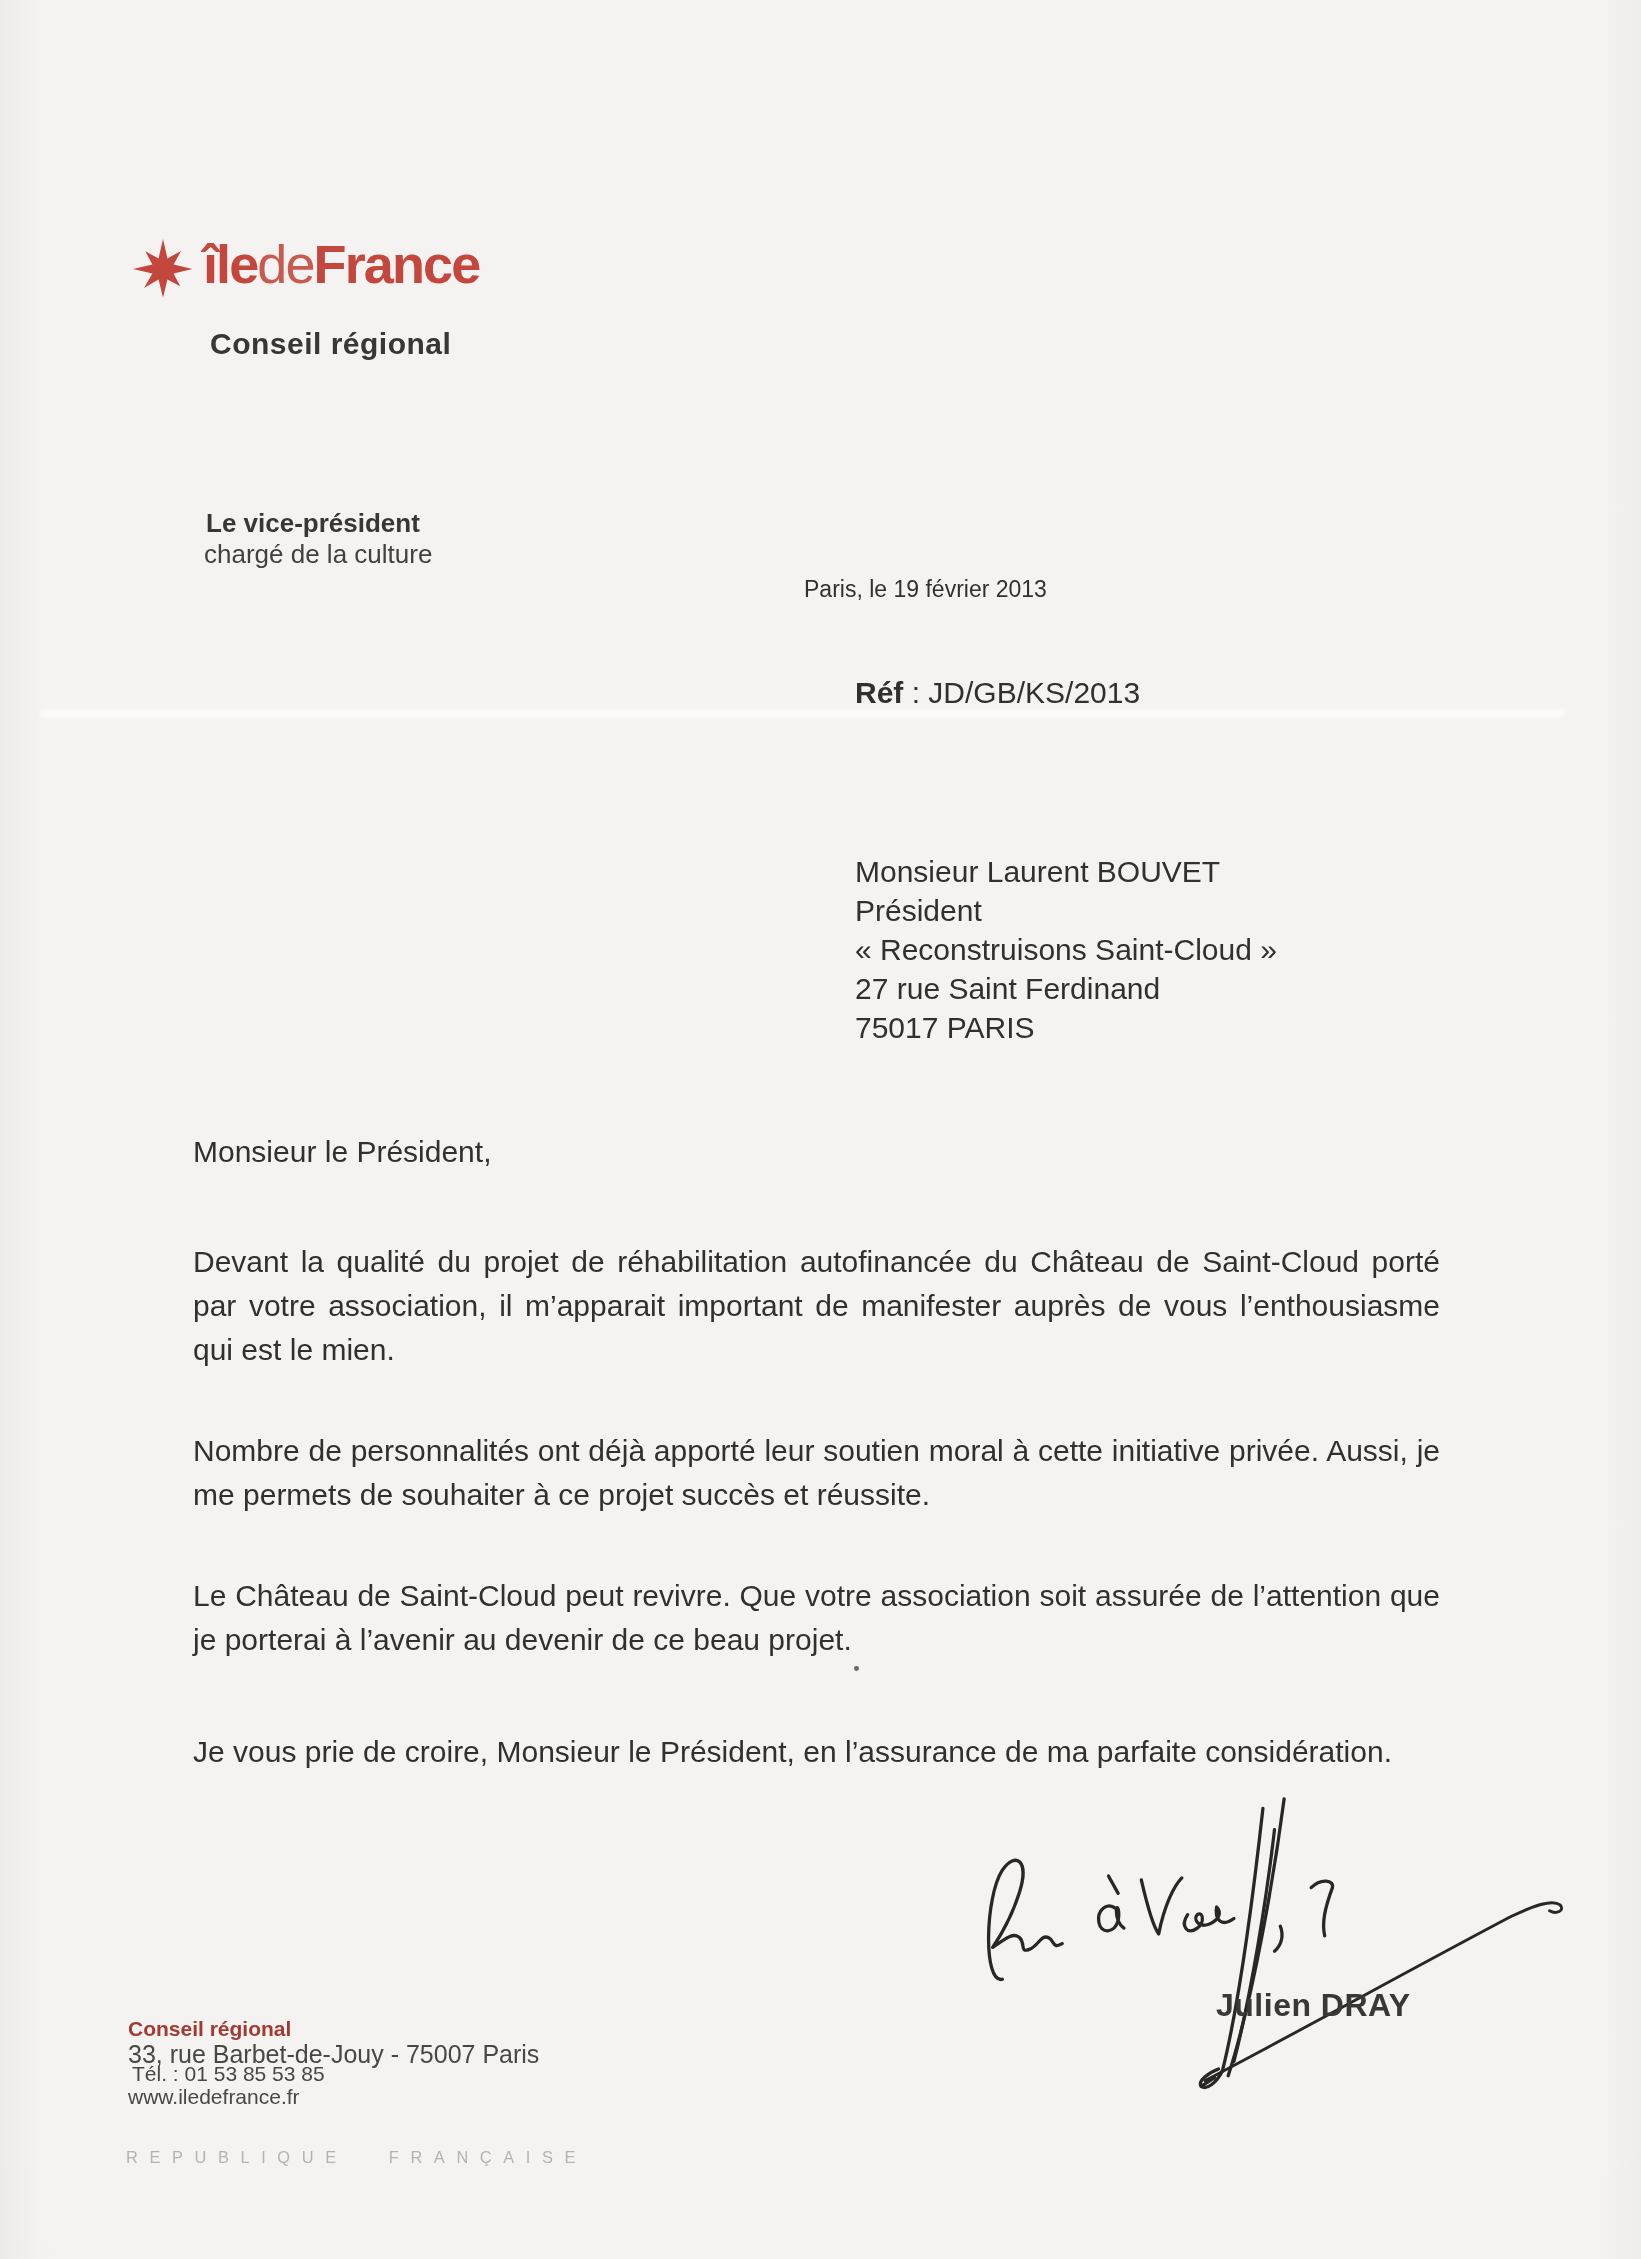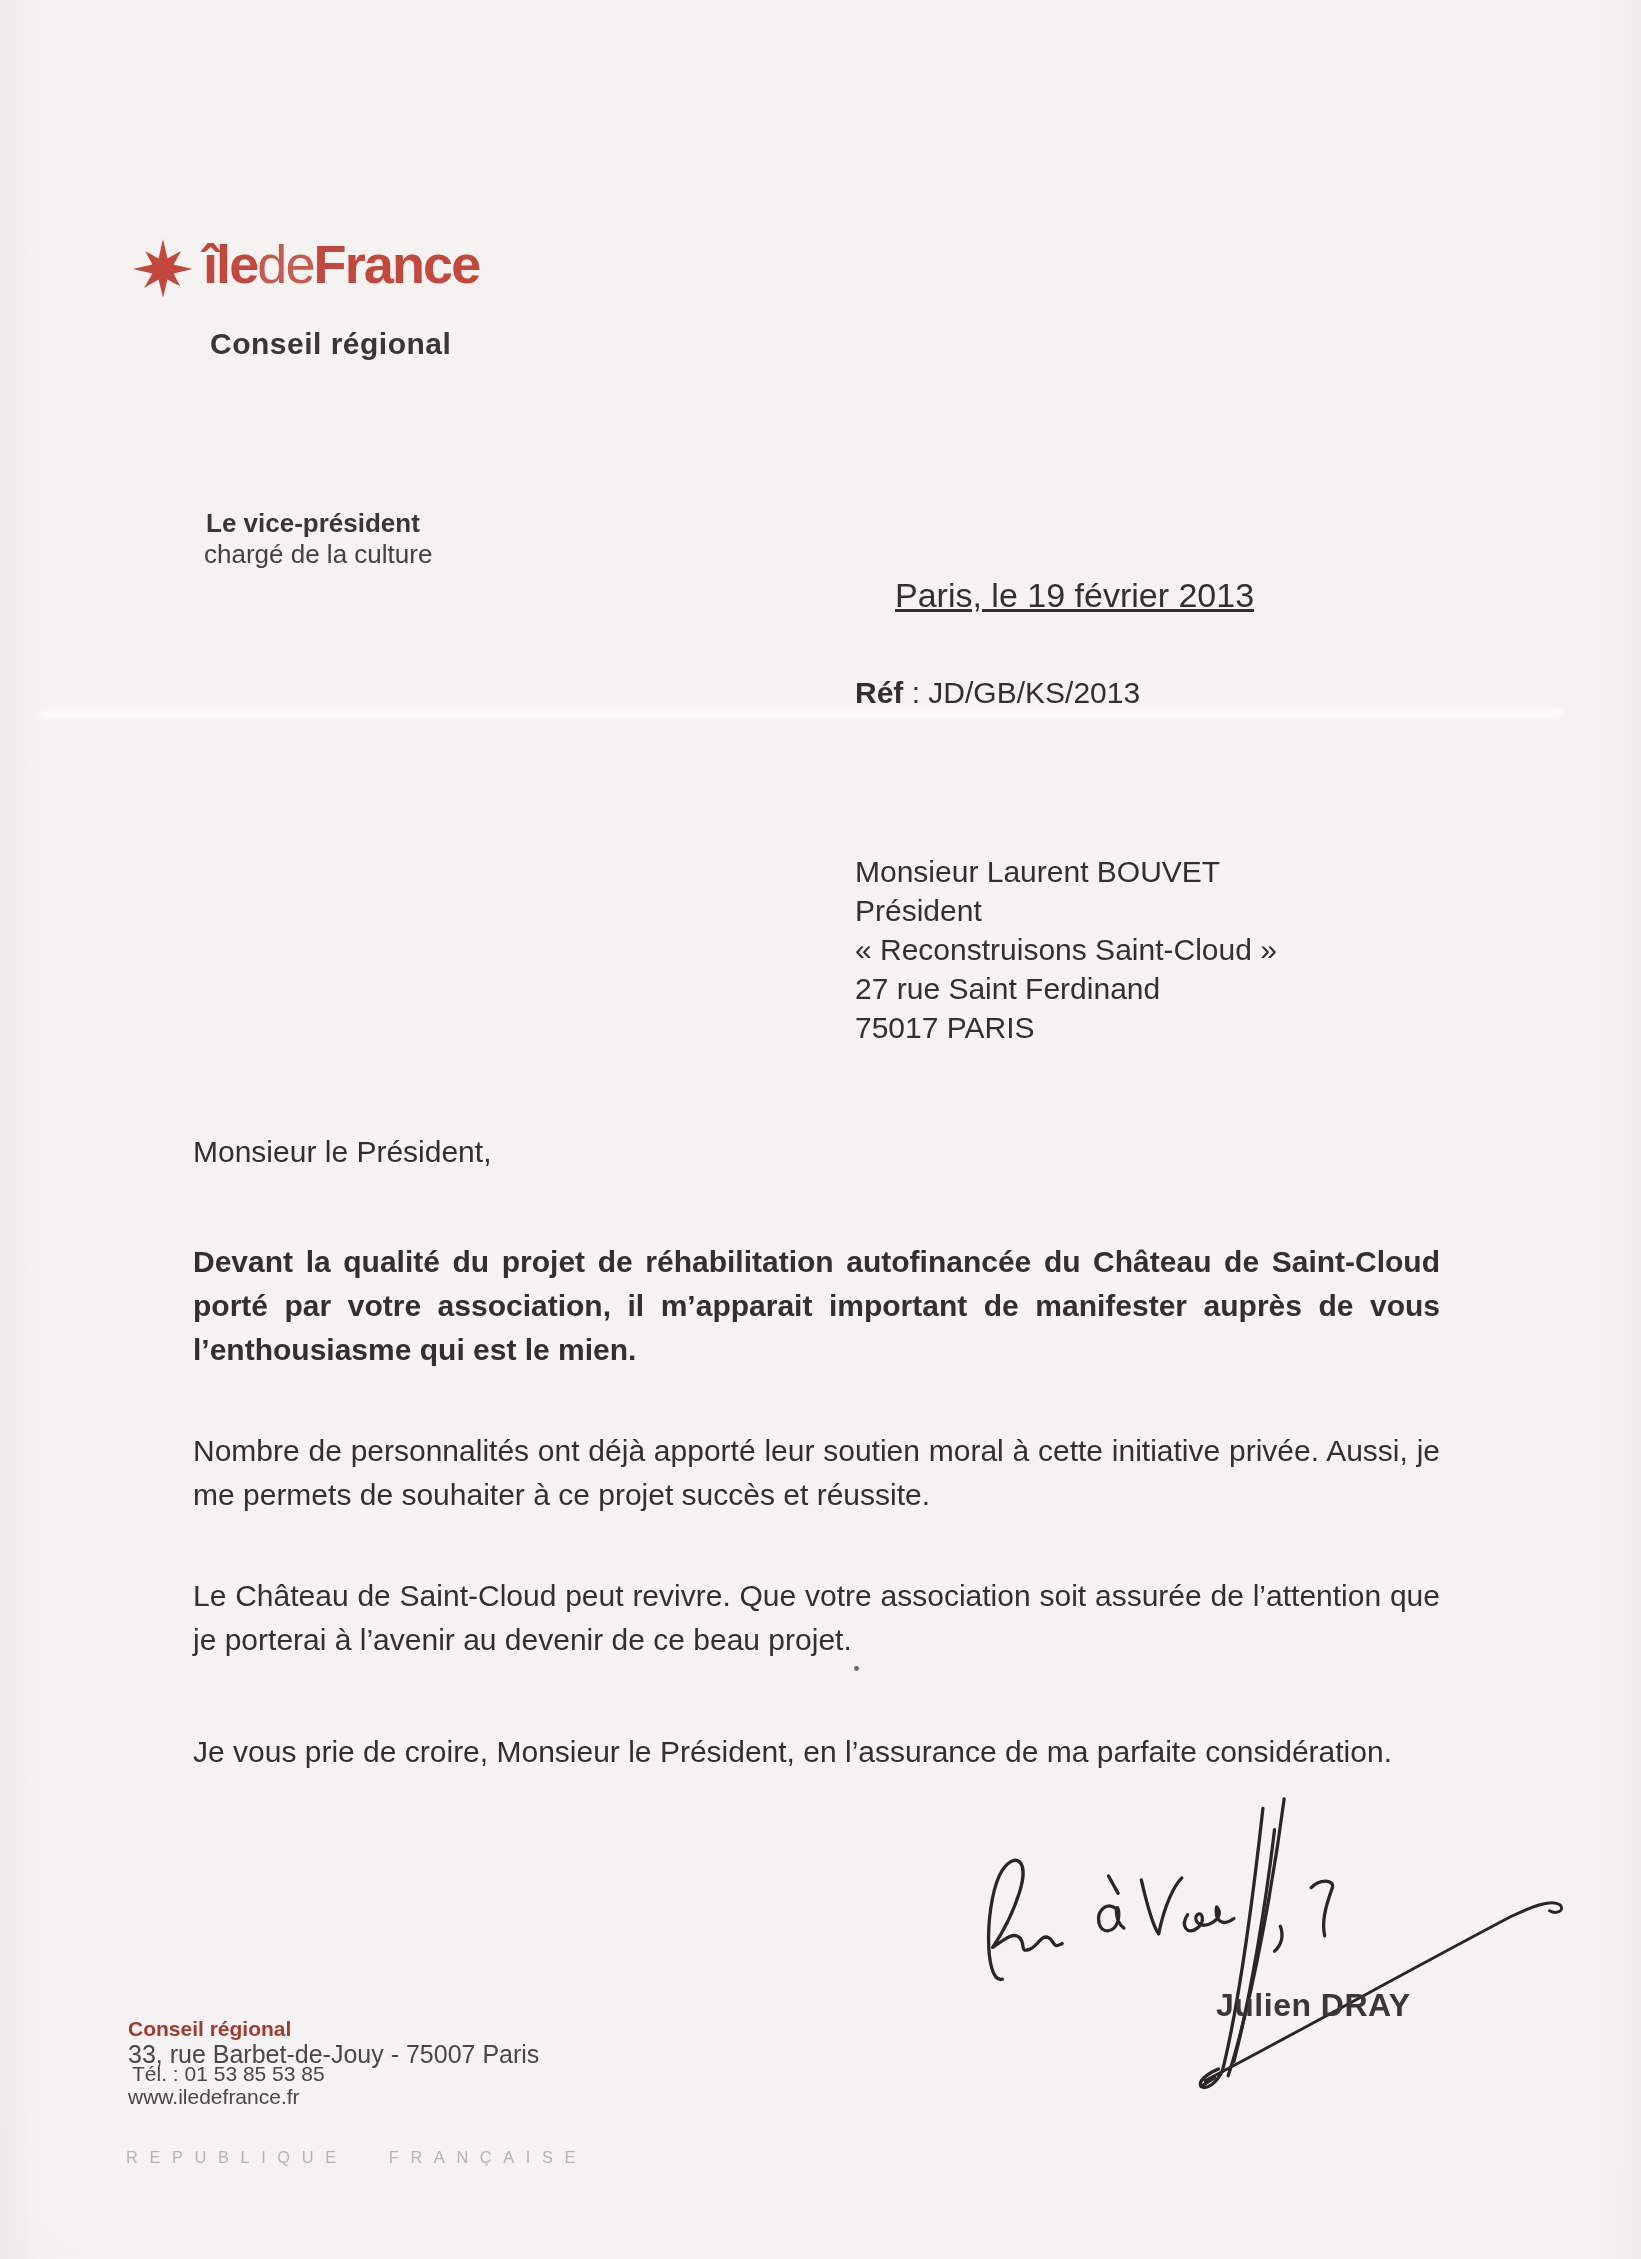--- a/index.html
+++ b/index.html
@@ -23,32 +23,32 @@
     white-space:nowrap;
   }
   .brand-text .bold{font-weight:700;}
   .brand-text .light{font-weight:400;color:#c95a50;}
   .brand-sub{
     left:210px;top:327px;
     font-size:30px;font-weight:700;color:#3a3633;letter-spacing:0.5px;
   }
   .sender-title1{left:206px;top:508px;font-size:26px;font-weight:700;color:#3a3633;}
   .sender-title2{left:204px;top:539px;font-size:26px;color:#44403c;}
-  .dateline{left:895px;top:576px;font-size:34px;text-decoration:underline;}
+  .dateline{left:804px;top:576px;font-size:23px;}
   .refline{left:855px;top:676px;font-size:30px;}
   .refline .lbl{font-weight:700;}
   .recipient{left:855px;top:852px;font-size:30px;line-height:39px;}
   .recipient .line1{font-weight:400;}
   .salutation{left:193px;top:1135px;font-size:30px;}
   .para{
     left:193px;width:1247px;
     font-size:30px;line-height:44px;
     text-align:justify;text-justify:inter-word;
   }
-  .p1{top:1240px;font-weight:bold;}
+  .p1{top:1240px;}
   .p2{top:1429px;}
   .p3{top:1574px;}
   .p4{top:1730px;}
   .stray-dot{left:854px;top:1666px;width:4.8px;height:4.8px;border-radius:50%;background:#6e6862;}
   .scan-streak{
     left:39px;top:709px;width:1526px;height:8.7px;
     background:rgba(255,255,255,0.65);
     border-radius:4.8px;filter:blur(1.9px);
   }
   .sig-svg{left:956px;top:1791px;}

